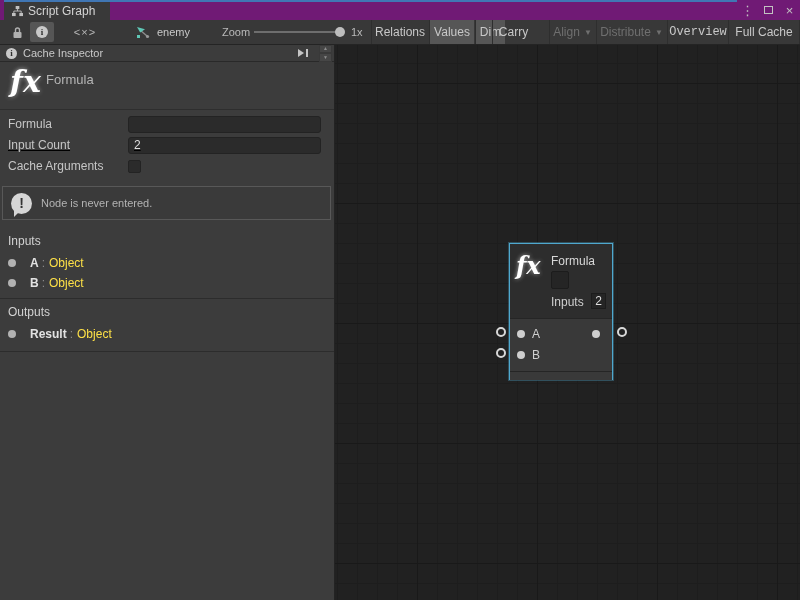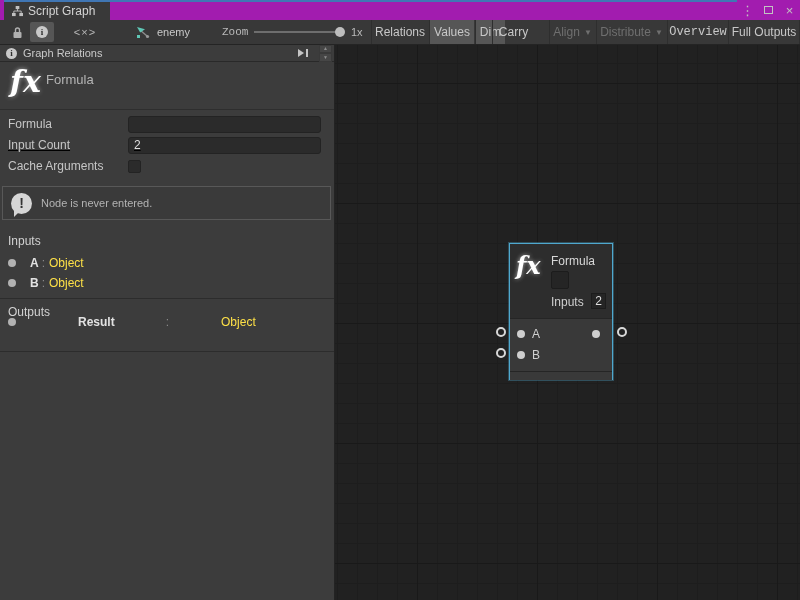--- a/index.html
+++ b/index.html
@@ -1,42 +1,42 @@
 <!DOCTYPE html>
 <html><head>
 <meta charset="utf-8">
 <style>
   html,body{margin:0;padding:0;background:#1a1a1a;}
   *{box-sizing:border-box;}
   body{font-family:"Liberation Sans",sans-serif;-webkit-font-smoothing:antialiased;}
   .window{position:relative;width:800px;height:600px;background:#383838;overflow:hidden;}
 
   
-  .tabbar{position:absolute;left:0;top:0;width:800px;height:20px;background:#a21caf;}
+  .tabbar{position:absolute;left:0;top:0;width:800px;height:20px;background:#701a75;}
   .focus-line{position:absolute;left:4px;top:0;width:733px;height:2px;background:#4076b4;}
   .tab{position:absolute;left:4px;top:2px;height:18px;width:106px;background:#393939;
        display:flex;align-items:center;gap:5px;padding:0 8px;color:#d4d4d4;font-size:12px;}
   .win-controls{position:absolute;right:2px;top:0;height:20px;display:flex;align-items:center;gap:4px;color:#c2c2c2;}
   .wc{width:17px;height:18px;display:flex;align-items:center;justify-content:center;font-size:13px;cursor:default;}
   .wc-max span{display:block;width:9px;height:8px;border:1px solid #c2c2c2;}
 
   
   .toolbar{position:absolute;left:0;top:20px;width:800px;height:25px;background:#383838;border-bottom:1px solid #242424;}
   .tbtn{position:absolute;top:0;height:24px;display:flex;align-items:center;justify-content:center;
         color:#c8c8c8;font-size:12px;border-left:1px solid #2e2e2e;cursor:default;}
   .tbtn.pressed{background:#565656;}
   .tbtn.disabled{color:#6f6f6f;}
   .caret{font-size:8px;margin-left:4px;color:#8a8a8a;}
   .tbtn.disabled .caret{color:#6f6f6f;}
   .tb-icon{position:absolute;top:2px;height:20px;display:flex;align-items:center;justify-content:center;border-radius:2px;}
   .info-circle{width:12px;height:12px;border-radius:50%;background:#c9c9c9;color:#2e2e2e;
                font-size:9px;font-weight:bold;display:flex;align-items:center;justify-content:center;font-family:"Liberation Serif",serif;}
   .code-glyph{color:#b8b8b8;font-size:11px;letter-spacing:1px;}
   .enemy{position:absolute;left:136px;top:0;height:24px;display:flex;align-items:center;gap:6px;color:#c9c9c9;font-size:11px;}
-  .zoom-label{position:absolute;left:222px;top:0;height:24px;display:flex;align-items:center;color:#b9b9b9;font-size:11px;font-family:Liberation Mono, monospace;}
+  .zoom-label{position:absolute;left:222px;top:0;height:24px;display:flex;align-items:center;color:#b9b9b9;font-size:11px;}
   .slider{position:absolute;left:254px;top:11px;width:90px;height:2px;background:#6e6e6e;}
   .slider-knob{position:absolute;left:81px;top:-4px;width:10px;height:10px;border-radius:50%;background:#bdbdbd;}
   .zoom-value{position:absolute;left:351px;top:0;height:24px;display:flex;align-items:center;color:#b9b9b9;font-size:11px;}
 
   
   .inspector{position:absolute;left:0;top:45px;width:335px;height:555px;background:#3c3c3c;border-right:1px solid #232323;}
   .insp-header{position:absolute;left:0;top:0;width:100%;height:17px;background:#3c3c3c;border-bottom:1px solid #292929;
                display:flex;align-items:center;padding:0 2px 0 6px;color:#c9c9c9;font-size:11px;gap:6px;}
   .insp-header .spacer{flex:1;}
   .dock-btn{width:20px;height:15px;display:flex;align-items:center;justify-content:center;}
@@ -158,21 +158,21 @@
     <div class="tbtn" style="left:492px;width:42px;">Carry</div>
     <div class="tbtn disabled" style="left:549px;width:46px;">
       <span>Align</span>
       <span class="caret">▼</span>
     </div>
     <div class="tbtn disabled" style="left:596px;width:70px;justify-content:center;">
       <span>Distribute</span>
       <span class="caret">▼</span>
     </div>
     <div class="tbtn" style="left:667px;width:61px;font-family:Liberation Mono, monospace;">Overview</div>
-    <div class="tbtn" style="left:728px;width:72px;border-right:1px solid #2e2e2e;">Full Outputs</div>
+    <div class="tbtn" style="left:728px;width:72px;border-right:1px solid #2e2e2e;">Full Cache</div>
   </div>
 
   <div class="graph">
     <div class="hollow" style="left:161px;top:282px;"></div>
     <div class="hollow" style="left:161px;top:303px;"></div>
     <div class="hollow" style="left:282px;top:282px;"></div>
 
     <div class="node">
       <div class="node-header">
         <span class="fx">fx</span>
@@ -192,21 +192,21 @@
           <span class="port-label">B</span>
         </div>
       </div>
       <div class="node-footer"></div>
     </div>
   </div>
 
   <div class="inspector">
     <div class="insp-header">
       <span class="info-circle" style="width:11px;height:11px;">i</span>
-      <span>Graph Relations</span>
+      <span>Cache Inspector</span>
       <span class="spacer"></span>
       <div class="dock-btn">
         <svg width="12" height="10" viewBox="0 0 12 10">
           <path d="M1 1 L7 5 L1 9 Z" fill="#c4c4c4"></path>
           <rect x="9" y="1" width="2" height="8" fill="#c4c4c4"></rect>
         </svg>
       </div>
       <div class="spinners">
         <div class="spin">▲</div>
         <div class="spin">▼</div>
@@ -251,21 +251,21 @@
       <div class="io-row" style="top:48px;">
         <span class="dot"></span>
         <span class="io-name">B</span>
         <span class="io-sep">:</span>
         <span class="io-type">Object</span>
       </div>
     </div>
 
     <div class="io-sec outputs">
       <div class="io-header">Outputs</div>
-      <div class="io-row" style="top:16px;gap:48px;">
+      <div class="io-row" style="top:28px;">
         <span class="dot"></span>
         <span class="io-name">Result</span>
         <span class="io-sep">:</span>
         <span class="io-type">Object</span>
       </div>
     </div>
   </div>
 
 </div>
 

